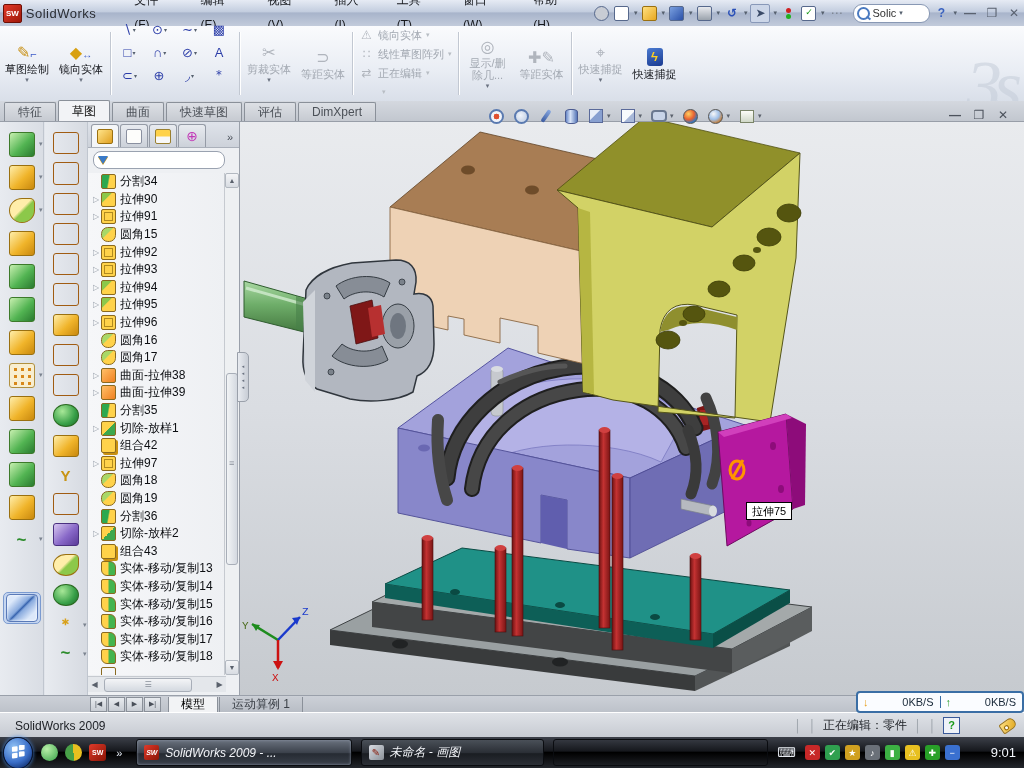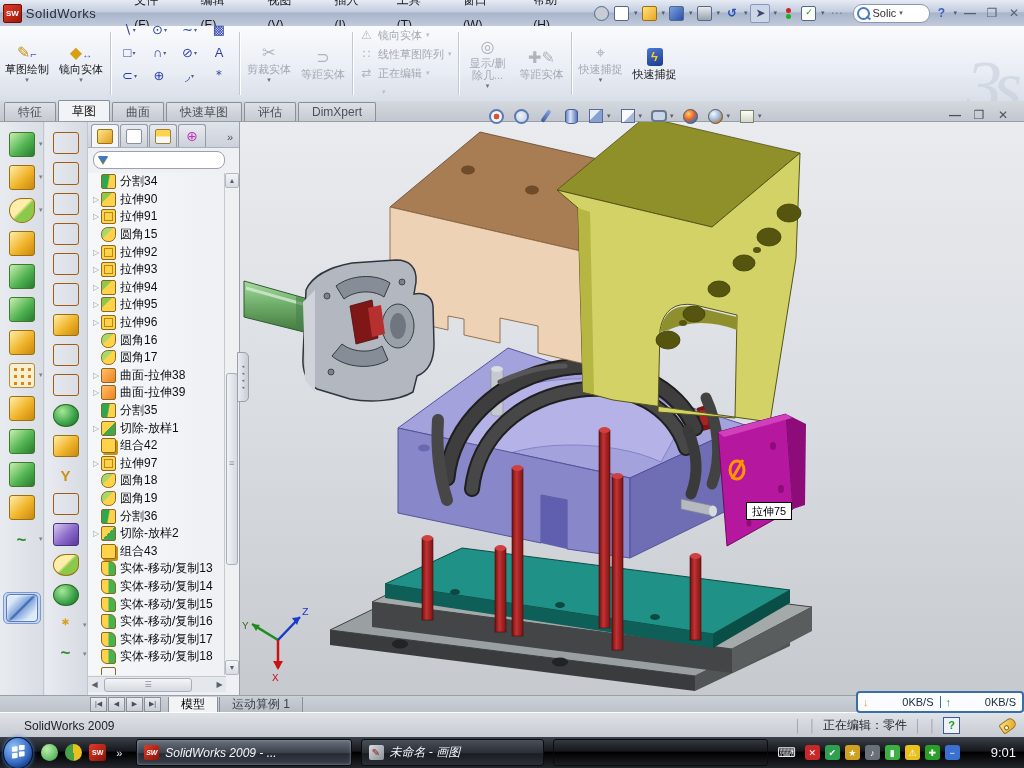--- a/index.html
+++ b/index.html
@@ -861,21 +861,21 @@
   <span class="navbtn">|◀</span>
   <span class="navbtn">◀</span>
   <span class="navbtn">▶</span>
   <span class="navbtn">▶|</span>
   <span style="width:6px;"></span>
   <span class="mtab active"><span>模型</span></span>
     <span class="mtab"><span>运动算例 1</span></span>
 </div>
 
 <div class="abs" id="statusbar">
-  <span style="padding-left:24px;">SolidWorks 2009</span>
+  <span style="padding-left:15px;">SolidWorks 2009</span>
   <span class="right">
     <span class="sep">│</span>
       <span class="sep">│</span>
     <span>正在编辑：零件</span>
     <span class="sep">│</span>
       <span class="sep">│</span>
     <span class="qbox">?</span>
     <span style="width:26px;"></span>
     <span class="tag"></span>
   </span>

